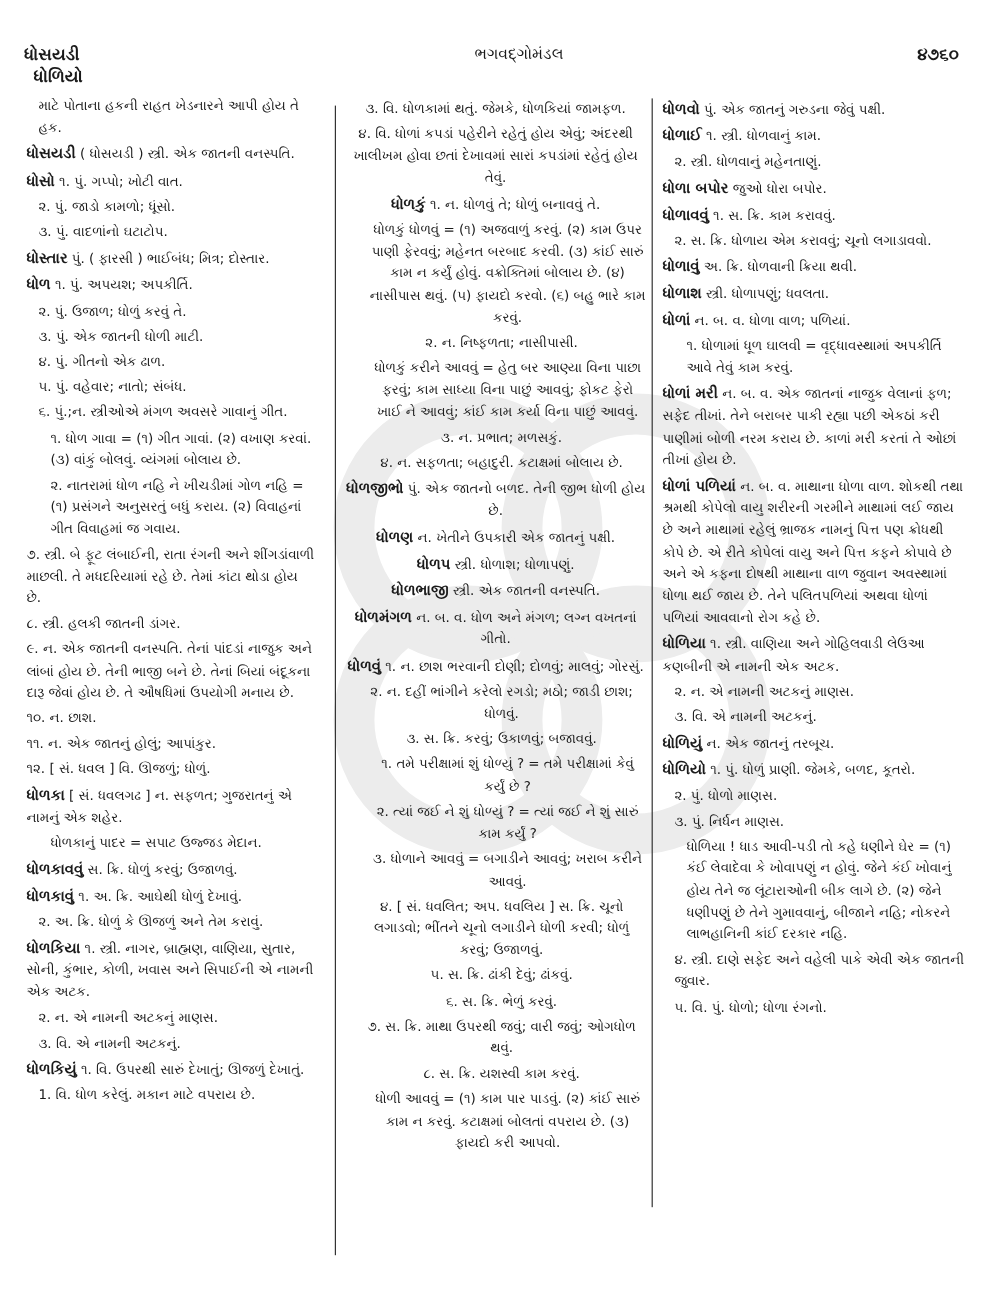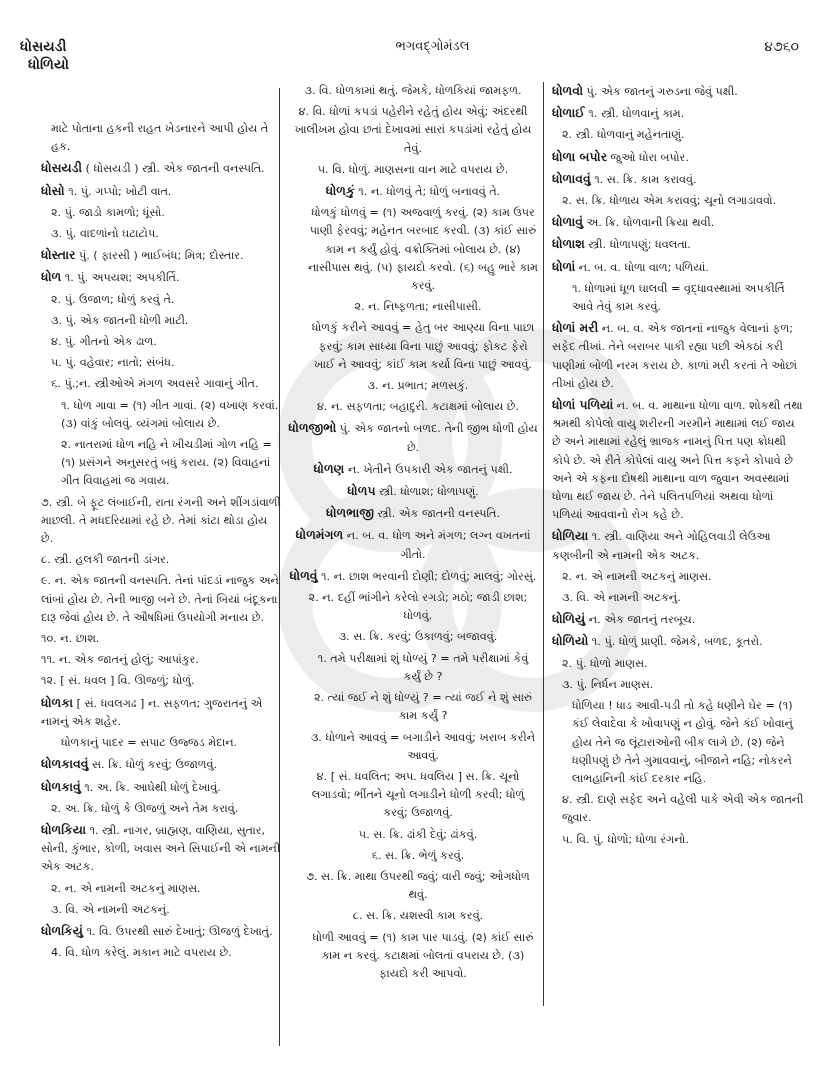--- a/index.html
+++ b/index.html
@@ -4,24 +4,24 @@
 <style>
   html, body { margin:0; padding:0; background:#ffffff; }
   body {
     width:825px; height:1087px; position:relative; overflow:hidden;
     font-family:"DejaVu Sans", sans-serif; color:#1a1a1a;
   }
   .watermark { position:absolute; left:270px; top:290px; width:380px; height:460px; pointer-events:none; }
   .header { position:absolute; top:38px; left:0; width:825px; height:22px; }
   .h-left { position:absolute; left:20px; top:0; font-weight:bold; font-size:14px; }
   .h-center { position:absolute; left:0; width:825px; text-align:center; top:0; font-size:13px;padding-left:20px; }
-  .h-right { position:absolute; right:26px; top:0; font-size:14px; font-weight:normal; }
+  .h-right { position:absolute; right:26px; top:0; font-size:14px; font-weight:bold; }
   .h-sub { position:absolute; left:28px; top:56px; font-weight:bold; font-size:14px; }
   .col { position:absolute; top:80px; font-size:11.2px; line-height:18.2px; }
-  .col1 { left:41px; width:240px;margin-top:40px; }
+  .col1 { left:22px; width:240px; }
   .col2 { left:288px; width:250px; top:82px;text-align:center; }
   .col3 { left:552px; width:252px; top:82px; }
   .divider { position:absolute; width:1px; background:#333; }
   .entry { margin:0 0 3px 0; }
   .hw { font-weight:bold; font-size:12.4px; }
   .sub { padding-left:10px; }
   .ex { padding-left:20px; text-indent:0; }
 </style>
 </head>
 <body>
@@ -68,26 +68,25 @@
     <div class="entry "><span>૧૨. [ સં. ધવલ ] વિ. ઊજળું; ધોળું.</span></div>
     <div class="entry "><span class="hw">ધોળકા</span><span> [ સં. ધવલગઢ ] ન. સફળત; ગુજરાતનું એ નામનું એક શહેર.</span></div>
     <div class="entry ex"><span>ધોળકાનું પાદર = સપાટ ઉજ્જડ મેદાન.</span></div>
     <div class="entry "><span class="hw">ધોળકાવવું</span><span> સ. ક્રિ. ધોળું કરવું; ઉજાળવું.</span></div>
     <div class="entry "><span class="hw">ધોળકાવું</span><span> ૧. અ. ક્રિ. આઘેથી ધોળું દેખાવું.</span></div>
     <div class="entry sub"><span>૨. અ. ક્રિ. ધોળું કે ઊજળું અને તેમ કરાવું.</span></div>
     <div class="entry "><span class="hw">ધોળકિયા</span><span> ૧. સ્ત્રી. નાગર, બ્રાહ્મણ, વાણિયા, સુતાર, સોની, કુંભાર, કોળી, ખવાસ અને સિપાઈની એ નામની એક અટક.</span></div>
     <div class="entry sub"><span>૨. ન. એ નામની અટકનું માણસ.</span></div>
     <div class="entry sub"><span>૩. વિ. એ નામની અટકનું.</span></div>
     <div class="entry "><span class="hw">ધોળકિયું</span><span> ૧. વિ. ઉપરથી સારું દેખાતું; ઊજળું દેખાતું.</span></div>
-    <div class="entry sub"><span>4. વિ. ધોળ કરેલું. મકાન માટે વપરાય છે.</span></div>
+    <div class="entry sub"><span>1. વિ. ધોળ કરેલું. મકાન માટે વપરાય છે.</span></div>
   </div>
 <div class="col col2">
     <div class="entry "><span>૩. વિ. ધોળકામાં થતું. જેમકે, ધોળકિયાં જામફળ.</span></div>
     <div class="entry "><span>૪. વિ. ધોળાં કપડાં પહેરીને રહેતું હોય એવું; અંદરથી ખાલીખમ હોવા છતાં દેખાવમાં સારાં કપડાંમાં રહેતું હોય તેવું.</span></div>
-    <div class="entry "><span>૫. વિ. ધોળું. માણસના વાન માટે વપરાય છે.</span></div>
     <div class="entry "><span class="hw">ધોળકું</span><span> ૧. ન. ધોળવું તે; ધોળું બનાવવું તે.</span></div>
     <div class="entry ex"><span>ધોળકું ધોળવું = (૧) અજવાળું કરવું. (૨) કામ ઉપર પાણી ફેરવવું; મહેનત બરબાદ કરવી. (૩) કાંઈ સારું કામ ન કર્યું હોવું. વક્રોક્તિમાં બોલાય છે. (૪) નાસીપાસ થવું. (૫) ફાયદો કરવો. (૬) બહુ ભારે કામ કરવું.</span></div>
     <div class="entry sub"><span>૨. ન. નિષ્ફળતા; નાસીપાસી.</span></div>
     <div class="entry ex"><span>ધોળકું કરીને આવવું = હેતુ બર આણ્યા વિના પાછા ફરવું; કામ સાધ્યા વિના પાછું આવવું; ફોકટ ફેરો ખાઈ ને આવવું; કાંઈ કામ કર્યા વિના પાછું આવવું.</span></div>
     <div class="entry sub"><span>૩. ન. પ્રભાત; મળસકું.</span></div>
     <div class="entry sub"><span>૪. ન. સફળતા; બહાદુરી. કટાક્ષમાં બોલાય છે.</span></div>
     <div class="entry "><span class="hw">ધોળજીભો</span><span> પું. એક જાતનો બળદ. તેની જીભ ધોળી હોય છે.</span></div>
     <div class="entry "><span class="hw">ધોળણ</span><span> ન. ખેતીને ઉપકારી એક જાતનું પક્ષી.</span></div>
     <div class="entry "><span class="hw">ધોળપ</span><span> સ્ત્રી. ધોળાશ; ધોળાપણું.</span></div>
     <div class="entry "><span class="hw">ધોળભાજી</span><span> સ્ત્રી. એક જાતની વનસ્પતિ.</span></div>

